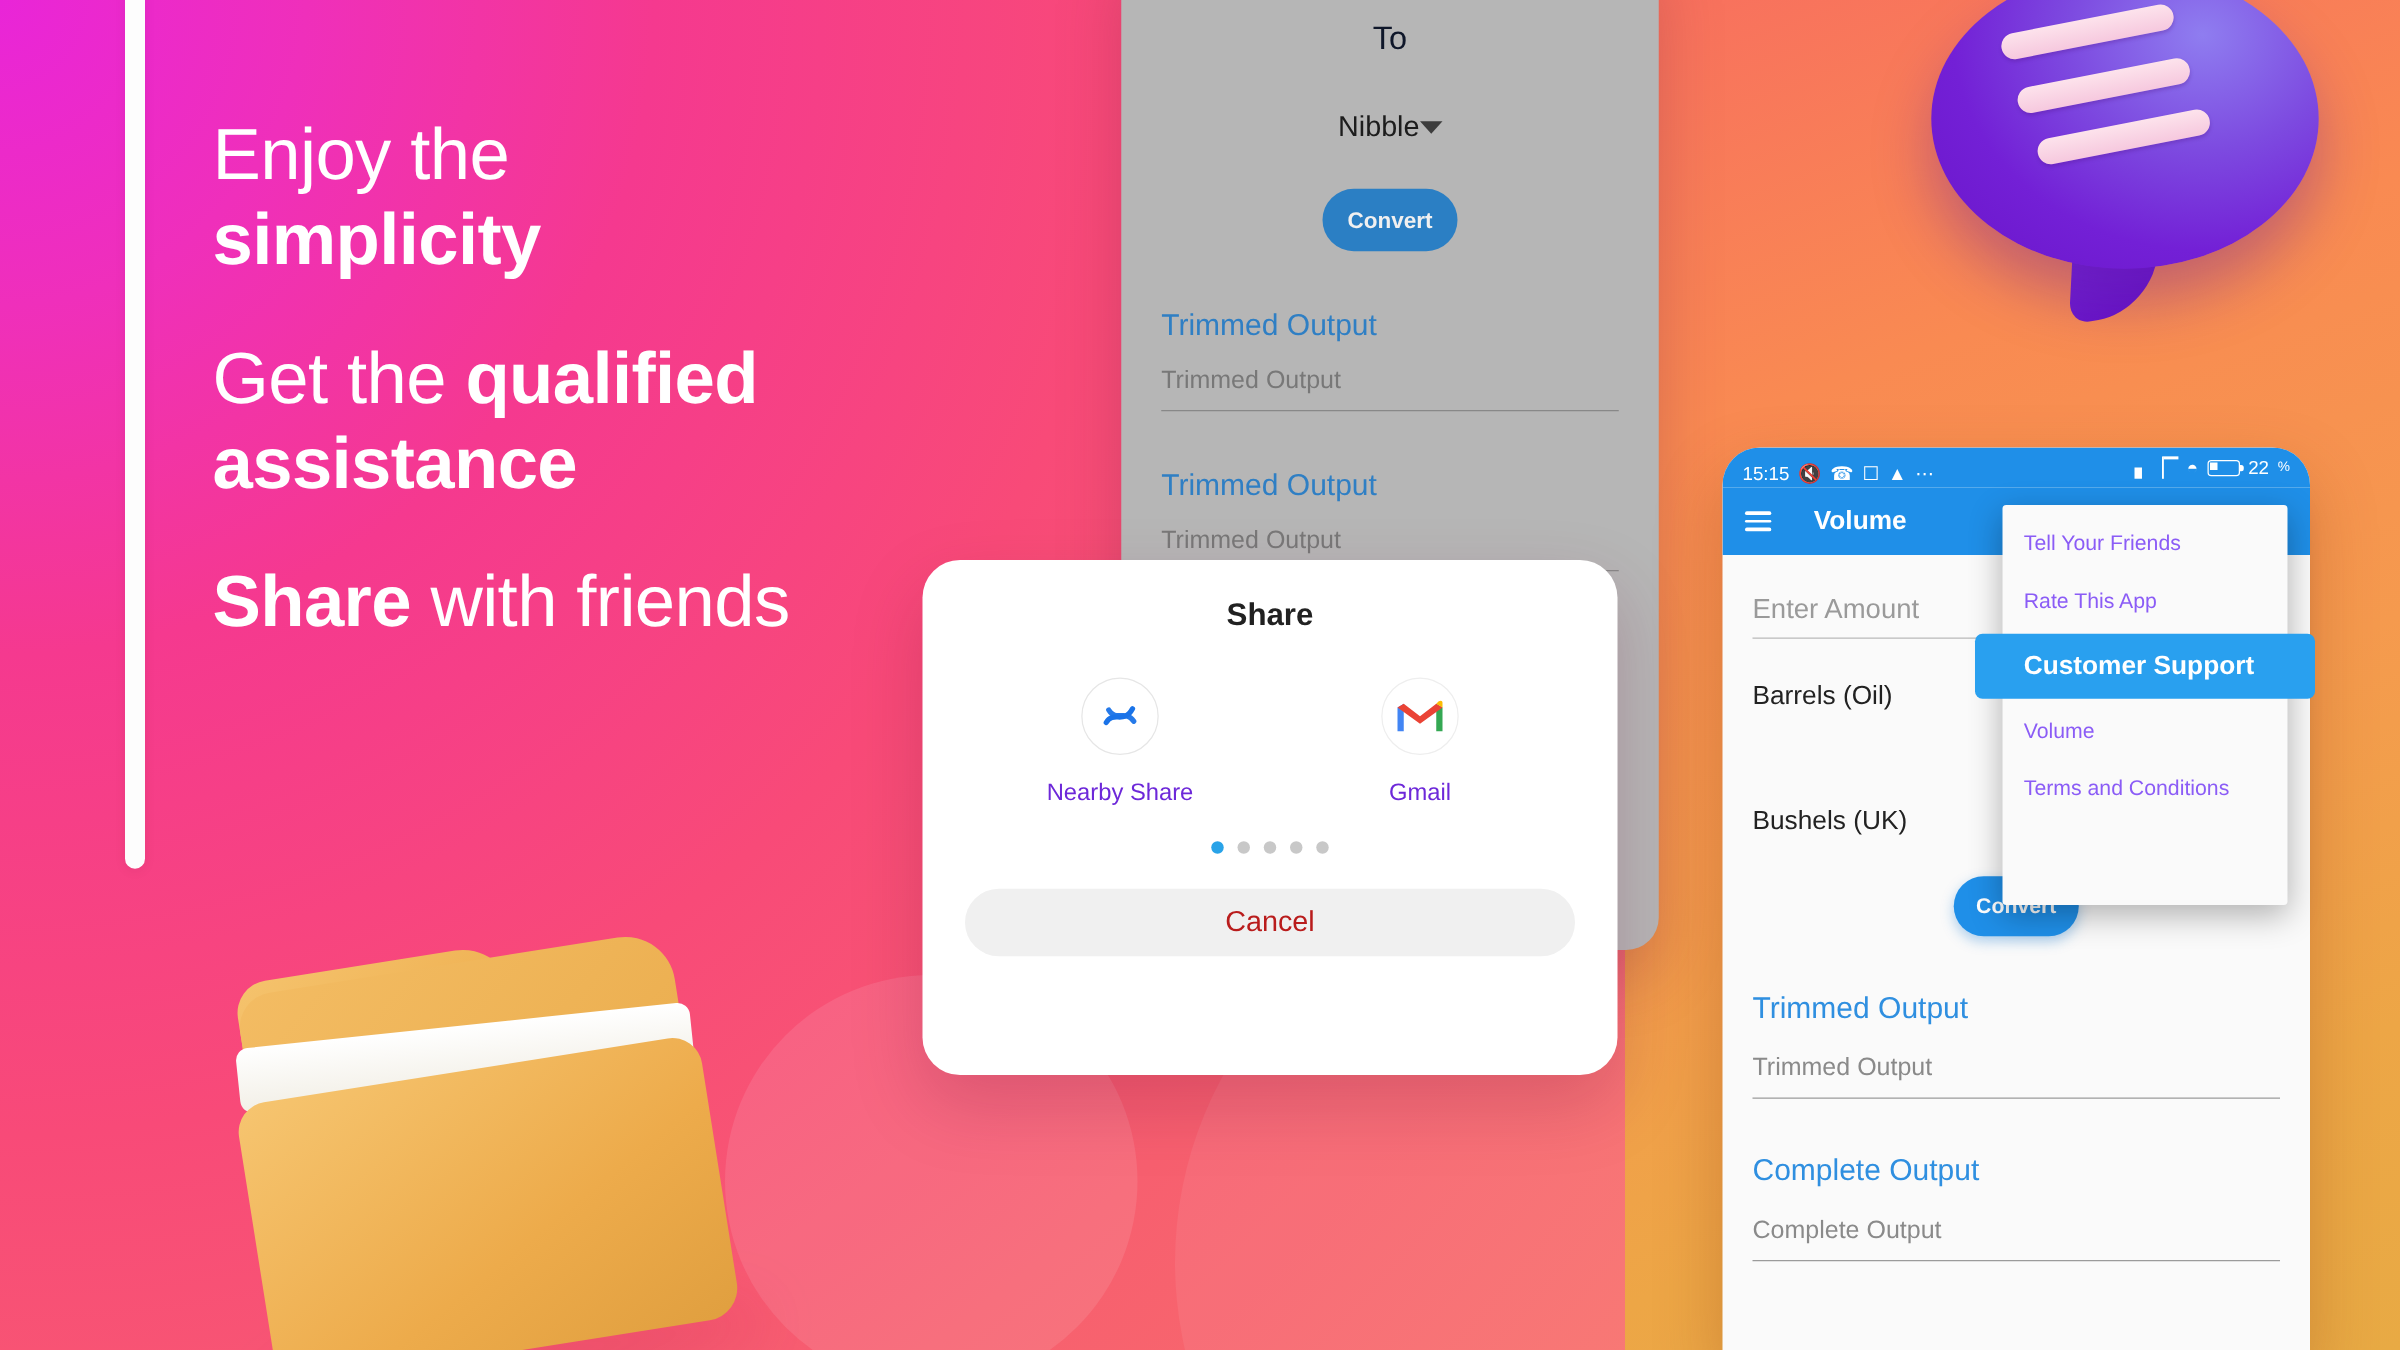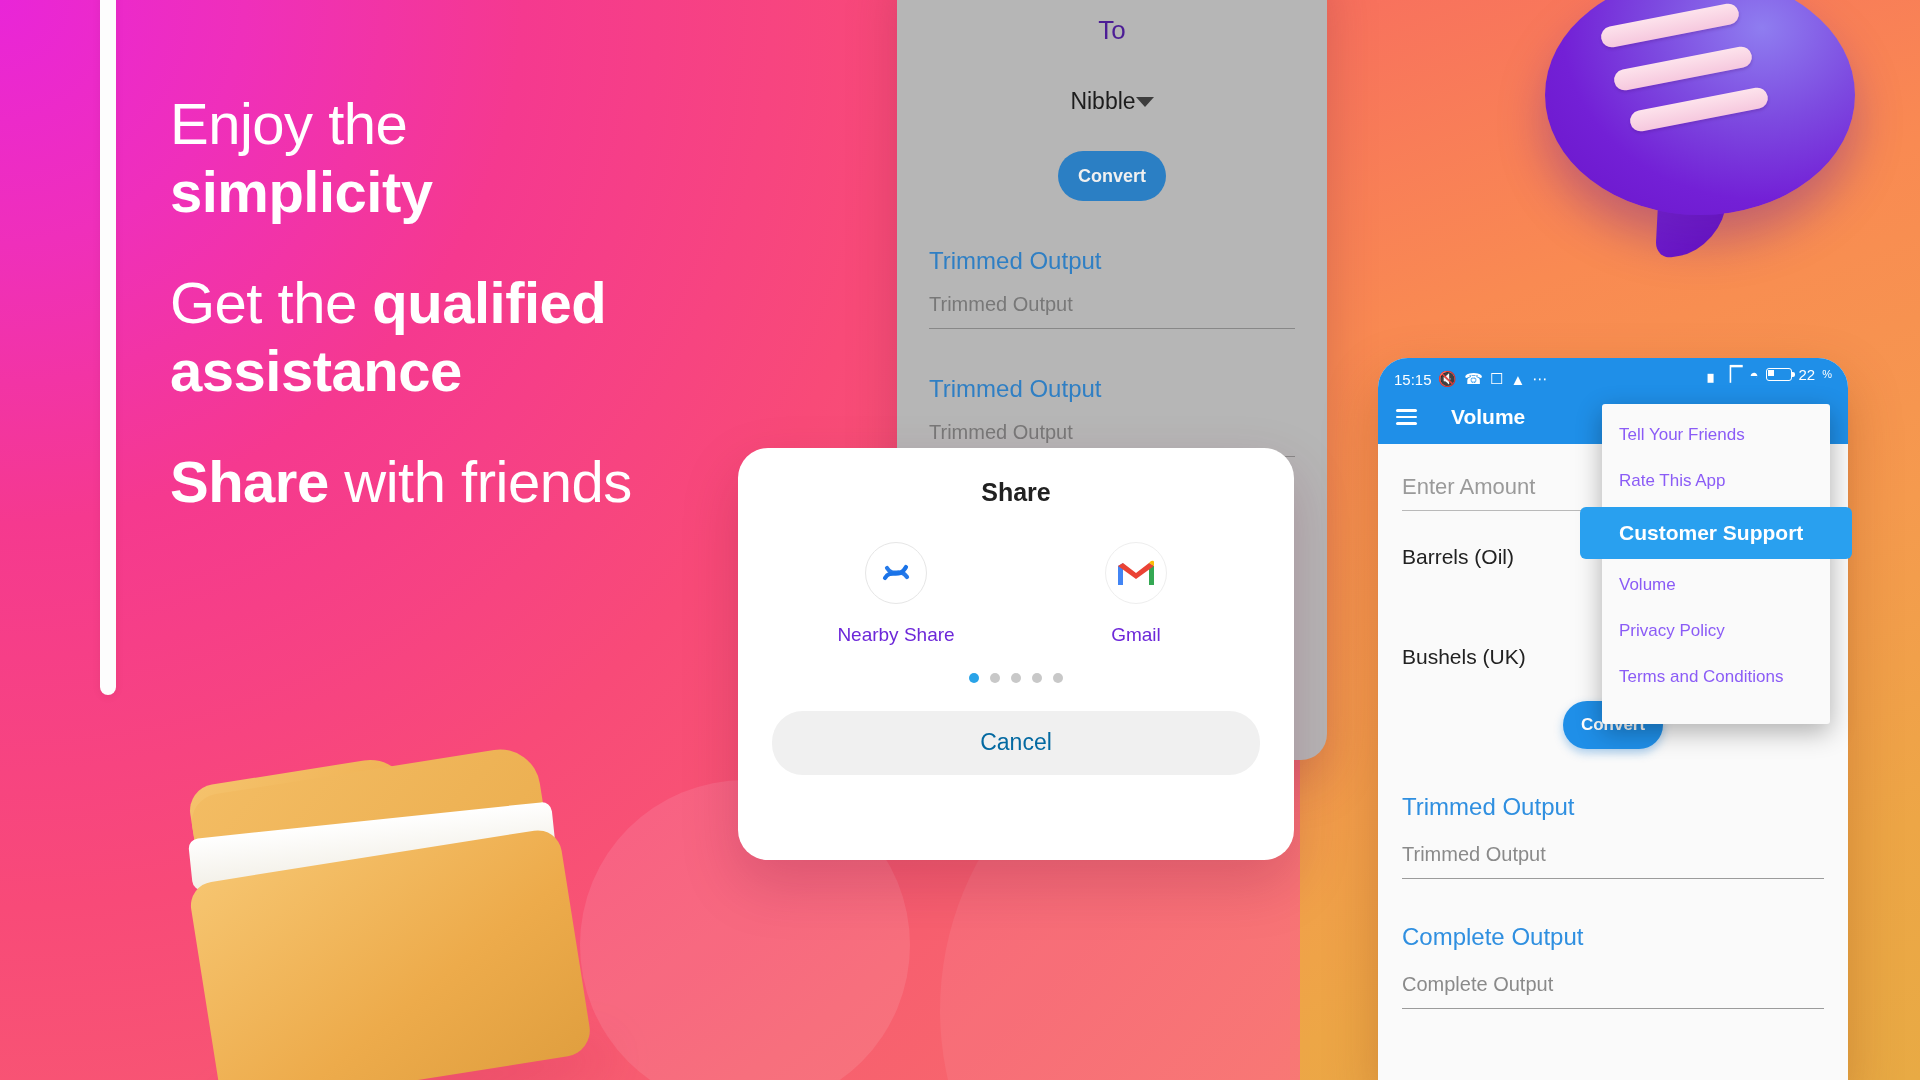--- a/index.html
+++ b/index.html
@@ -107,21 +107,21 @@
   
   .panel-dim{
     position:absolute; left:897px; top:-40px; width:430px; height:800px;
     background:#b6b6b6;
     border-radius:0 0 26px 26px;
     box-shadow:0 20px 50px rgba(120,30,60,0.25);
     overflow:hidden;
     color:#1f1f1f;
   }
   .pd-title{
-    text-align:center; font-size:26px; margin-top:55px; color:#4c1d95;
+    text-align:center; font-size:26px; margin-top:55px; color:#0f172a;
   }
   .pd-row{
     margin:42px 30px 0 30px; display:flex; align-items:center; justify-content:center;
     font-size:23px; color:#1d1d1d;
   }
   .pd-caret{
     width:0;height:0;border-left:9px solid transparent;border-right:9px solid transparent;
     border-top:10px solid #3d3d3d;
   }
   .pd-convert{
@@ -166,23 +166,23 @@
   }
   .ic-gmail{
     width:62px;height:62px;border-radius:50%;background:#ffffff;
     border:1px solid #eee;
     display:flex;align-items:center;justify-content:center;
   }
   .ss-dots{ display:flex; justify-content:center; gap:11px; margin-top:26px; }
   .dot{ width:10px;height:10px;border-radius:50%;background:#c8c8c8; }
   .dot.on{ background:#29a3e8; }
   .ss-cancel{
-    margin:28px 34px 0 34px; height:64px; background:#f0f0f0;
+    margin:28px 34px 0 34px; height:54px; background:#f0f0f0;
     border-radius:31px; display:flex;align-items:center;justify-content:center;
-    font-size:23px; color:#0369a1;
+    font-size:23px; color:#b91c1c;
   }
 
   
   .phone{
     position:absolute; left:1378px; top:358px; width:470px; height:730px;
     background:#fafafa;
     border-radius:30px 30px 0 0;
     box-shadow:0 22px 54px rgba(140,60,20,0.3);
     overflow:hidden;
   }
@@ -394,15 +394,14 @@
     <div class="ph-sec-label">Complete Output</div>
     <div class="ph-sec-field">Complete Output</div>
   </div>
 </div>
 
 <div class="ph-menu">
   <div class="menu-item">Tell Your Friends</div>
   <div class="menu-item">Rate This App</div>
   <div class="menu-item sel">Customer Support</div>
   <div class="menu-item">Volume</div>
-  <div class="menu-item">Privacy Policy</div>
   <div class="menu-item">Terms and Conditions</div>
 </div>
 
 </body></html>

